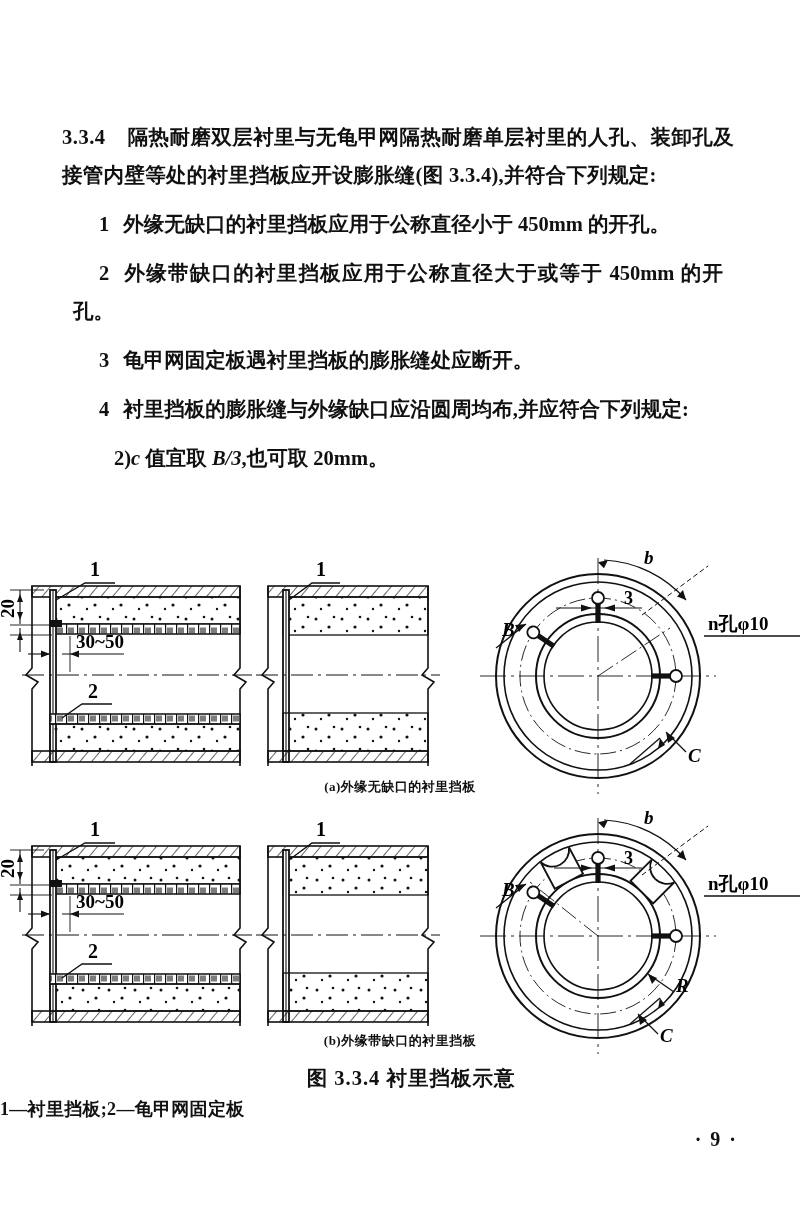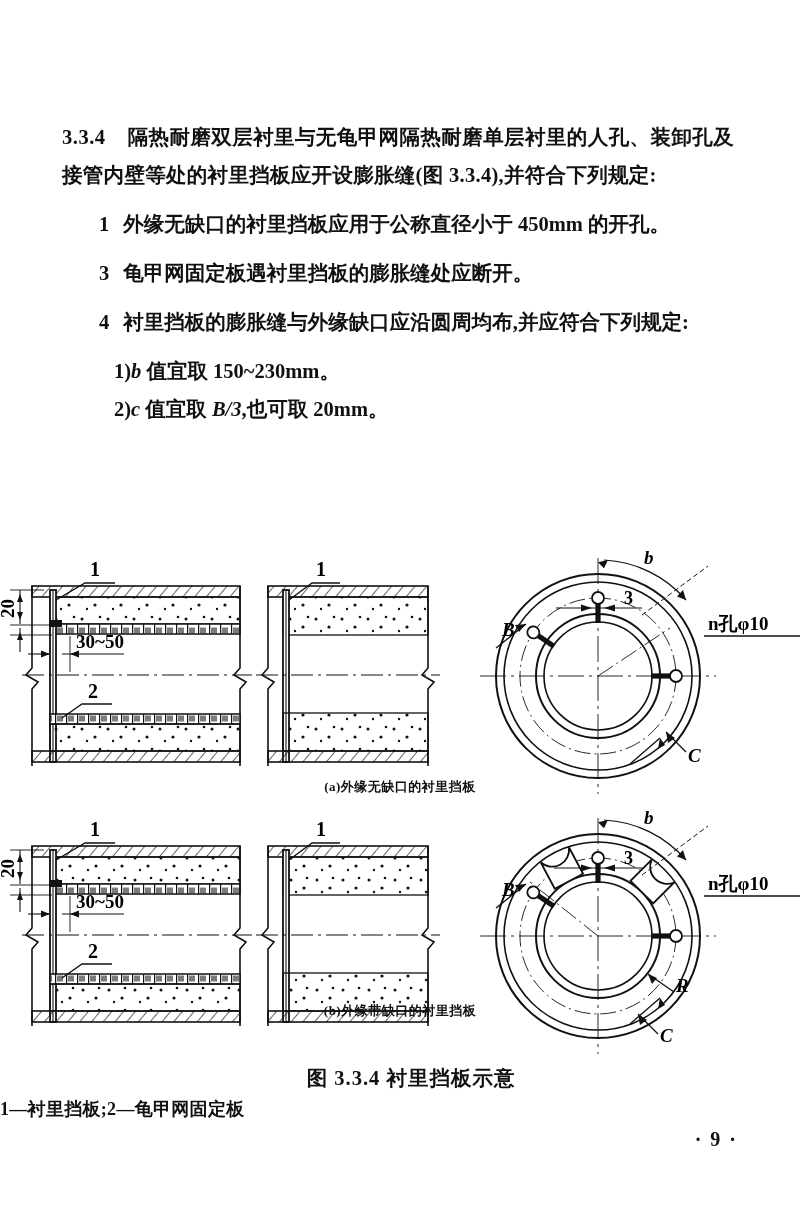--- a/index.html
+++ b/index.html
@@ -82,21 +82,21 @@
 
   .figcap {
     position: absolute;
     width: 800px;
     text-align: center;
     font-size: 13px;
     font-weight: 700;
     letter-spacing: 0.5px;
   }
   #cap-a { top: 778px; }
-  #cap-b { top: 1002px; }
+  #cap-b { top: 1032px; }
   #cap-main {
     position: absolute;
     top: 1064px;
     width: 800px;
     text-align: center;
     font-size: 20.5px;
     font-weight: 700;
     letter-spacing: 1px;
     padding-left: 11px;
   }
@@ -131,32 +131,32 @@
   <div class="textblock">
 
     <p class="para lead">
       <span class="clause-num">3.3.4</span>&nbsp;&nbsp;&nbsp;&nbsp;<span>隔热耐磨双层衬里与无龟甲网隔热耐磨单层衬里的人孔、装卸孔及接管内壁等处的衬里挡板应开设膨胀缝(图 3.3.4),并符合下列规定:</span>
     </p>
 
     <p class="item">
       <span class="item-marker lat">1</span><span>外缘无缺口的衬里挡板应用于公称直径小于 450mm 的开孔。</span>
     </p>
 
+    <p class="item">
+      <span class="item-marker lat">2</span><span>外缘带缺口的衬里挡板应用于公称直径大于或等于 450mm 的开孔。</span>
+    </p>
 
     <p class="item">
       <span class="item-marker lat">3</span><span>龟甲网固定板遇衬里挡板的膨胀缝处应断开。</span>
     </p>
 
     <p class="item">
       <span class="item-marker lat">4</span><span>衬里挡板的膨胀缝与外缘缺口应沿圆周均布,并应符合下列规定:</span>
     </p>
 
-    <p class="sub">
-      <span class="lat">1)</span><span class="ital">b</span><span> 值宜取 </span><span class="lat">150~230mm</span><span>。</span>
-    </p>
 
     <p class="sub">
       <span class="lat">2)</span><span class="ital">c</span><span> 值宜取 </span><span class="ital">B/3</span><span>,也可取 20mm。</span>
     </p>
 
   </div>
 
   <div class="figwrap" id="fig-a">
     <svg width="800" height="250" viewBox="0 0 800 250">
       <defs>

